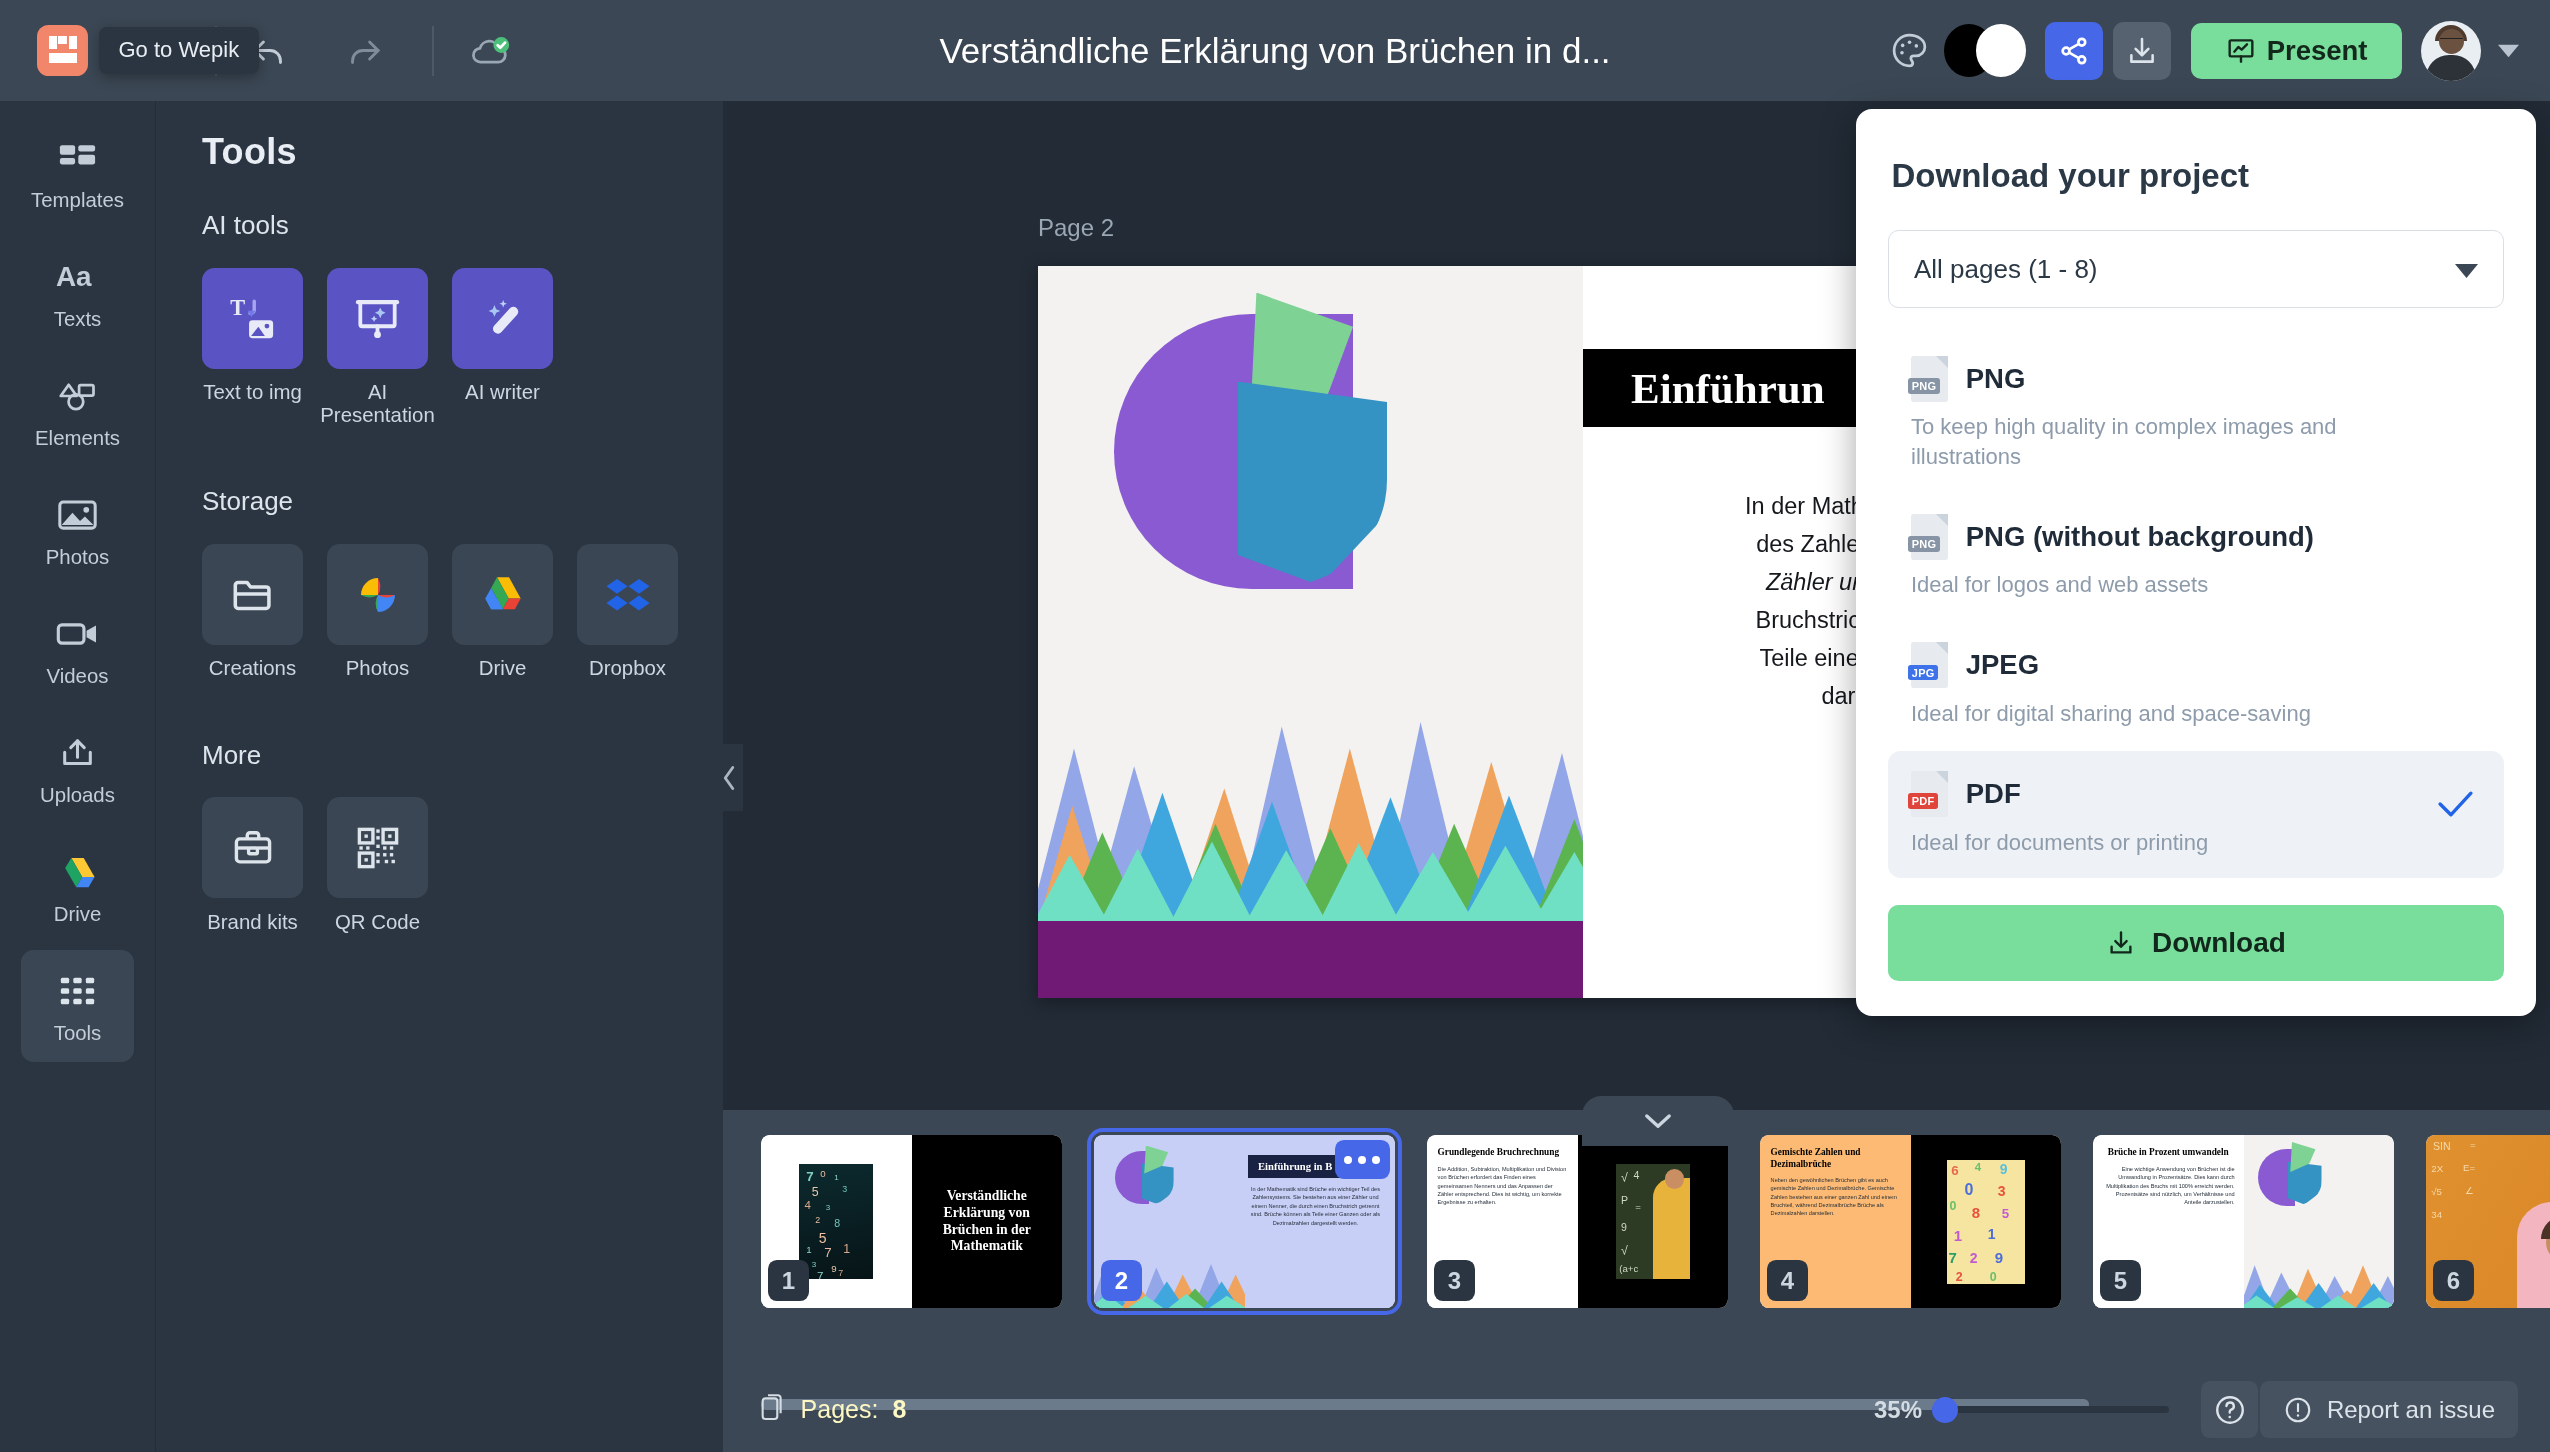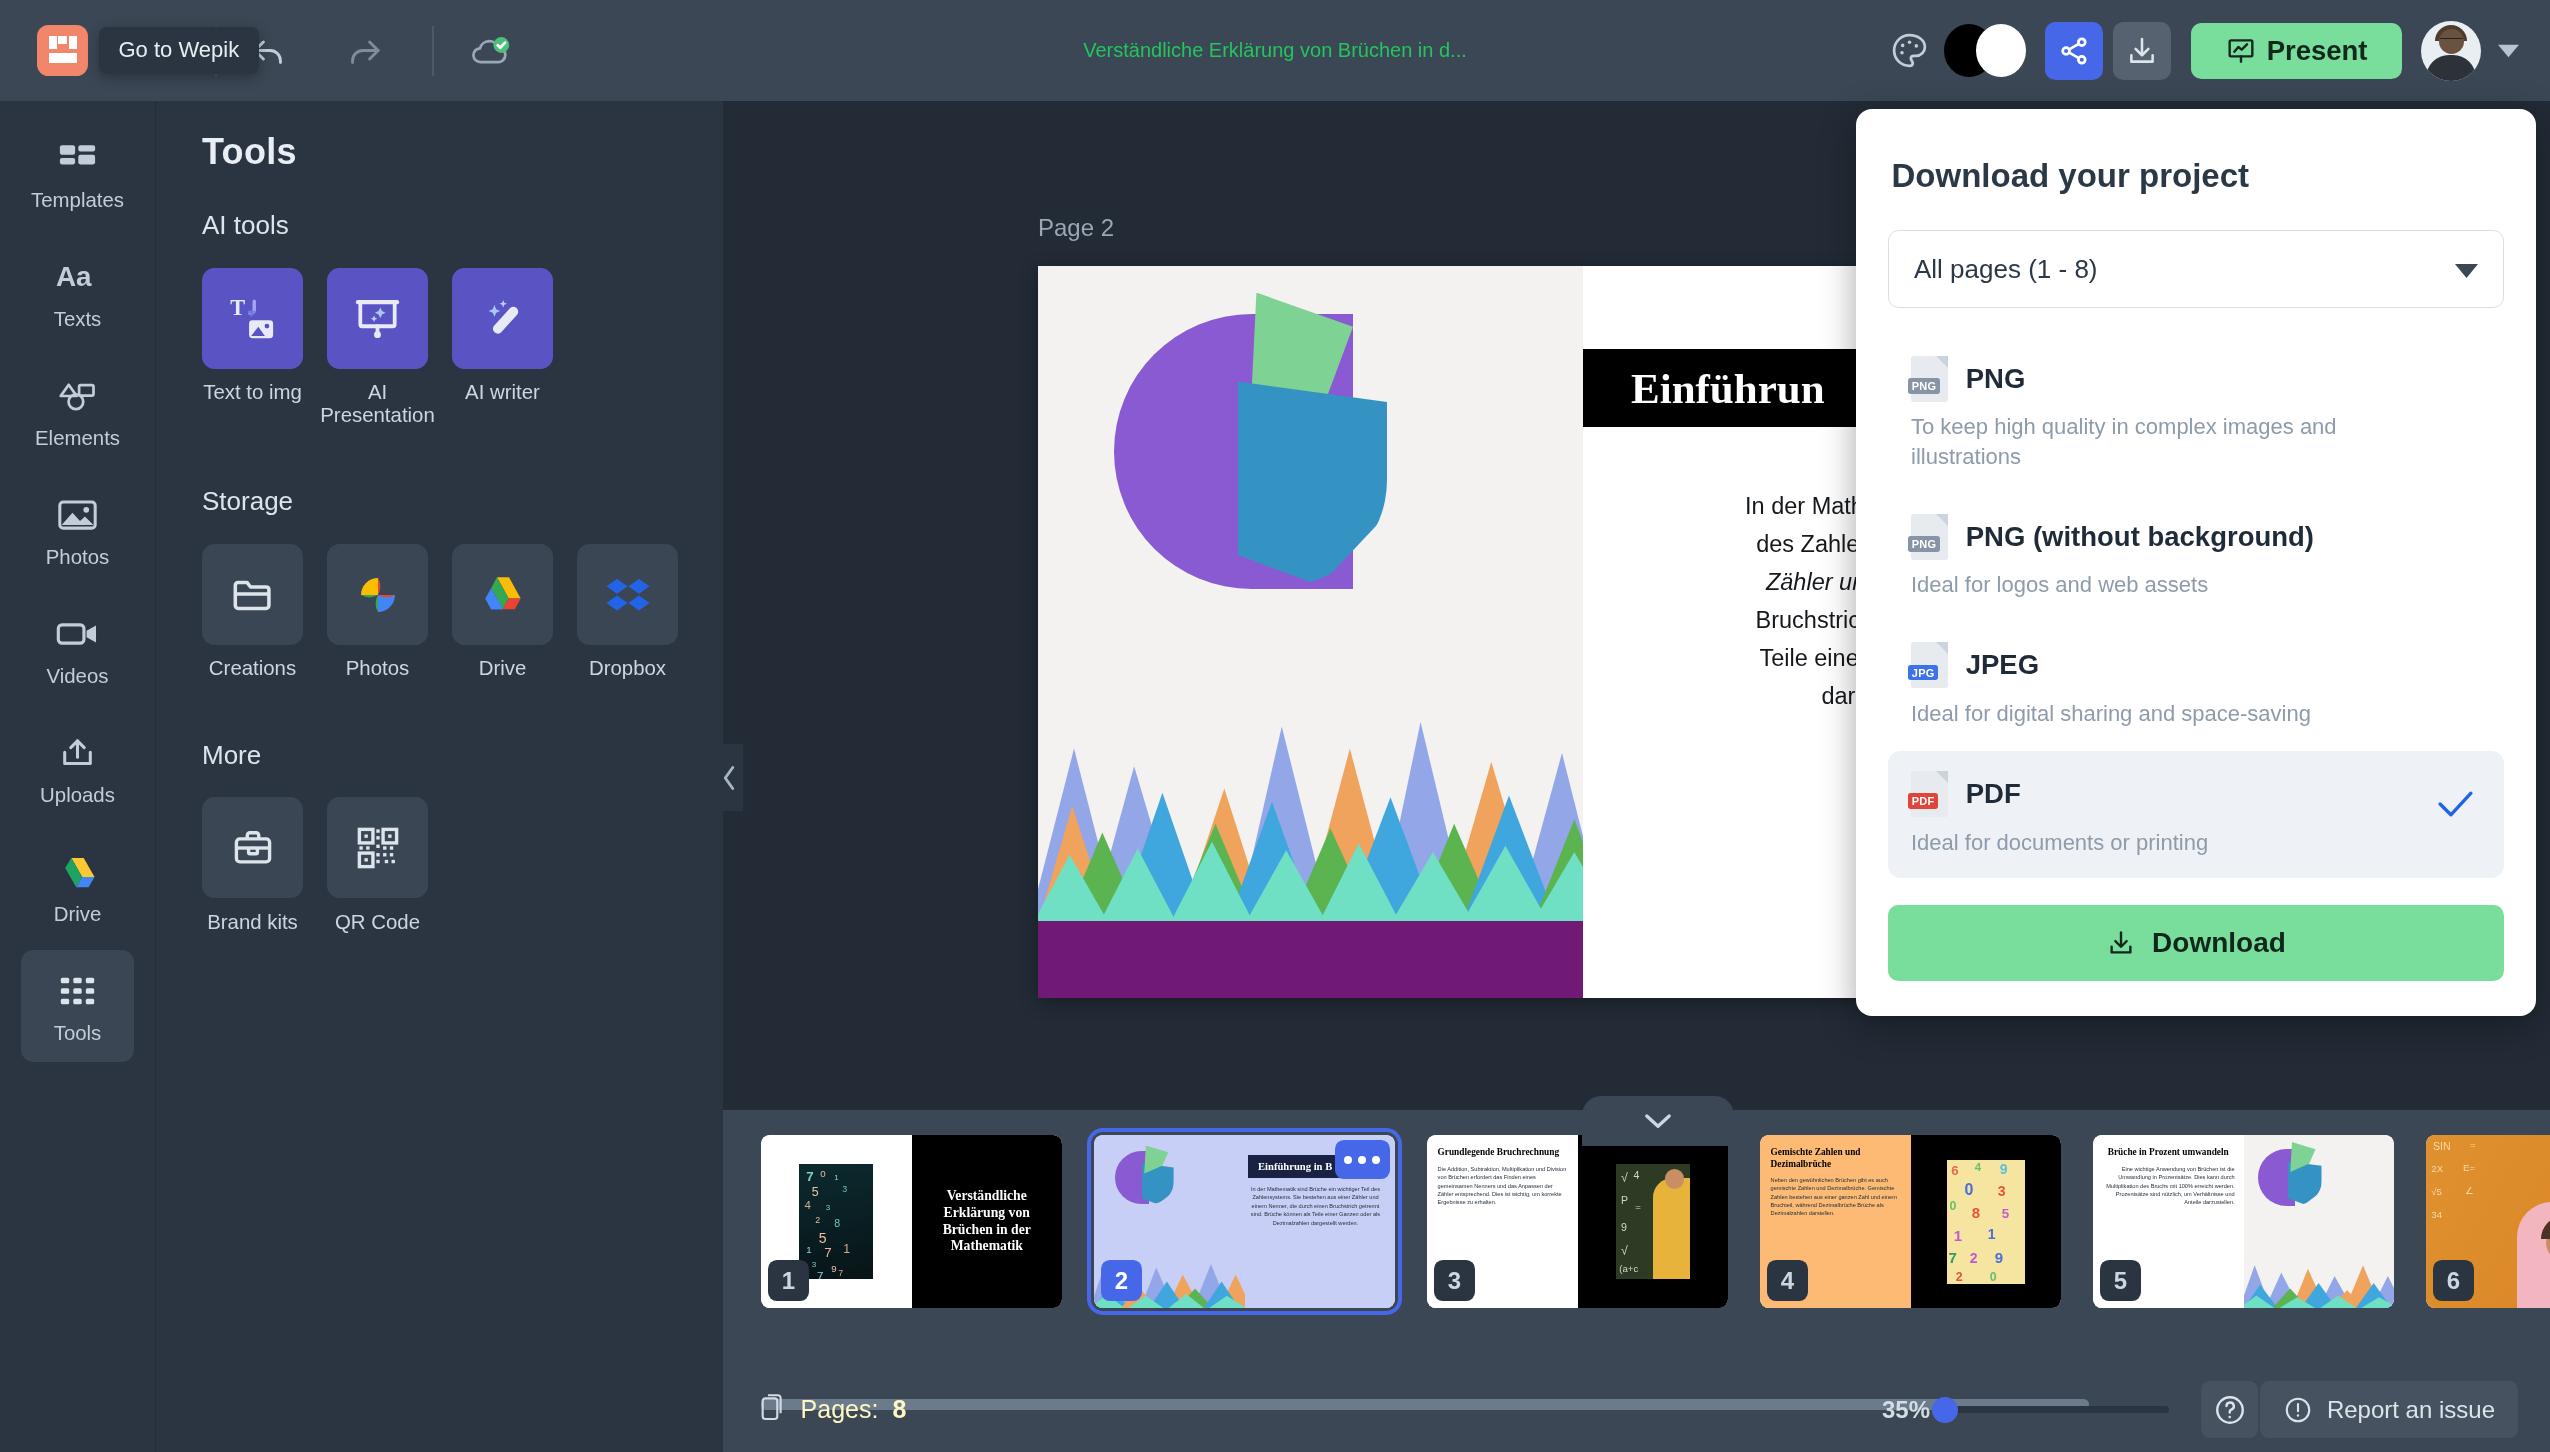--- a/index.html
+++ b/index.html
@@ -41,21 +41,21 @@
     margin-left: 19.5px; color: #b9c4d0; font-size: 24px; letter-spacing:0.2px;
   }
   .divider-v { width: 1.8px; height: 50px; background: #4d5966; margin: 0 23px; }
   .tb-icon {
     width: 57px; height: 57px; display:flex; align-items:center; justify-content:center;
     cursor:pointer; border-radius:7px;
   }
   .tb-icon svg { display:block; }
   .doc-title {
     position:absolute; left:0; right:0; text-align:center;
-    color:#22c55e; font-size: 20px; pointer-events:none;
+    color:#ffffff; font-size: 35px; pointer-events:none;
   }
   .topbar-right {
     position:absolute; right: 26.6px; top:0; height:101px;
     display:flex; align-items:center; gap: 0px;
   }
   .palette-btn { width:62px;height:62px;display:flex;align-items:center;justify-content:center;cursor:pointer;}
   .bw-toggle {
     width: 81px; height: 53px; position: relative; margin-left: 3.5px; margin-right: 19.5px; cursor:pointer;
   }
   .bw-toggle .c1 { position:absolute; left:0; top:0; width: 50px; height: 53px; border-radius: 50%; background:#000; }
@@ -234,21 +234,21 @@
   }
   .scroll-track {
     position:absolute; left: 38px; bottom: 42px; width: 1771px; height: 10.6px;
     background: #33404d; border-radius: 5.3px; z-index:-1;
   }
   .statusbar {
     position:absolute; left: 723px; bottom: 0; right:0; height: 85px;
     display:flex; align-items:center;
   }
   .pages-info { display:flex; align-items:center; gap: 14px; margin-left: 37px; color:#fef9c3; font-size: 25px;}
-  .zoom-area { position:absolute; right: 381px; display:flex; align-items:center; gap: 2px;}
+  .zoom-area { position:absolute; right: 381px; display:flex; align-items:center; gap: 10px;}
   .zoom-pct { color:#d3dbe3; font-size: 24px; font-weight:bold; }
   .slider { width: 237px; height: 6.2px; background:#2b3542; border-radius:3.5px; position:relative;}
   .slider .knob { position:absolute; left: 0px; top:-9.7px; width: 26px; height: 26px; border-radius:50%; background:#4668e8;}
   .help-btn {
     position:absolute; right: 292px; width: 57px; height:57px; border-radius:8.9px; background:#46525f;
     display:flex; align-items:center;justify-content:center;cursor:pointer;
   }
   .report-btn {
     position:absolute; right: 32px; height: 57px; border-radius:8.9px; background:#46525f;
     display:flex; align-items:center; gap:14px; padding: 0 23px; color:#dce3ea; font-size: 24px; cursor:pointer;

